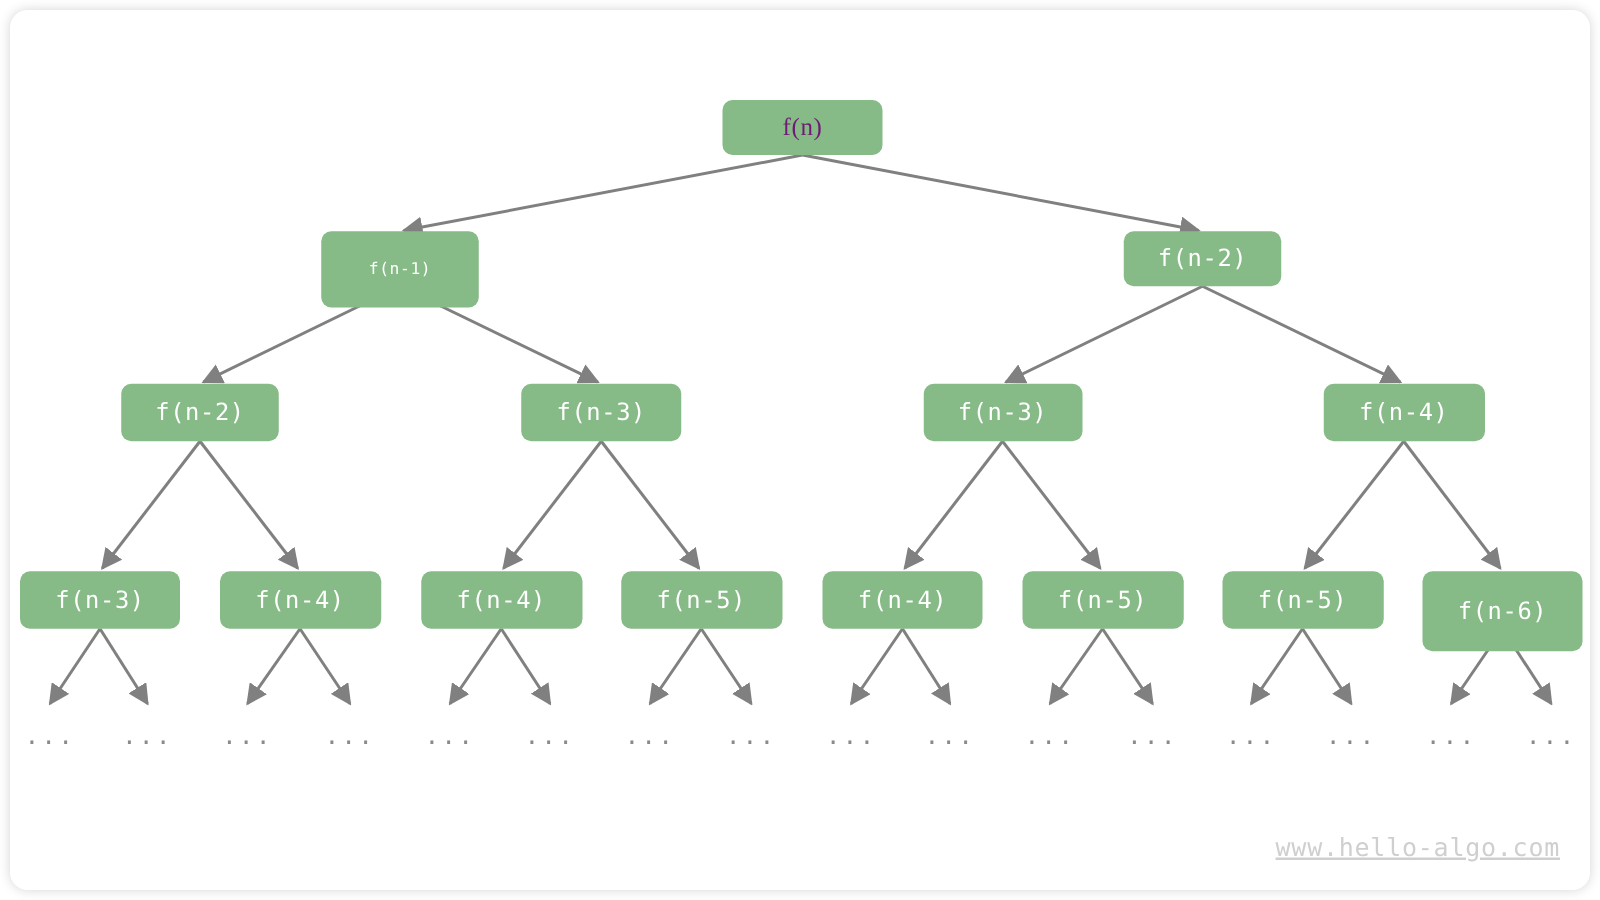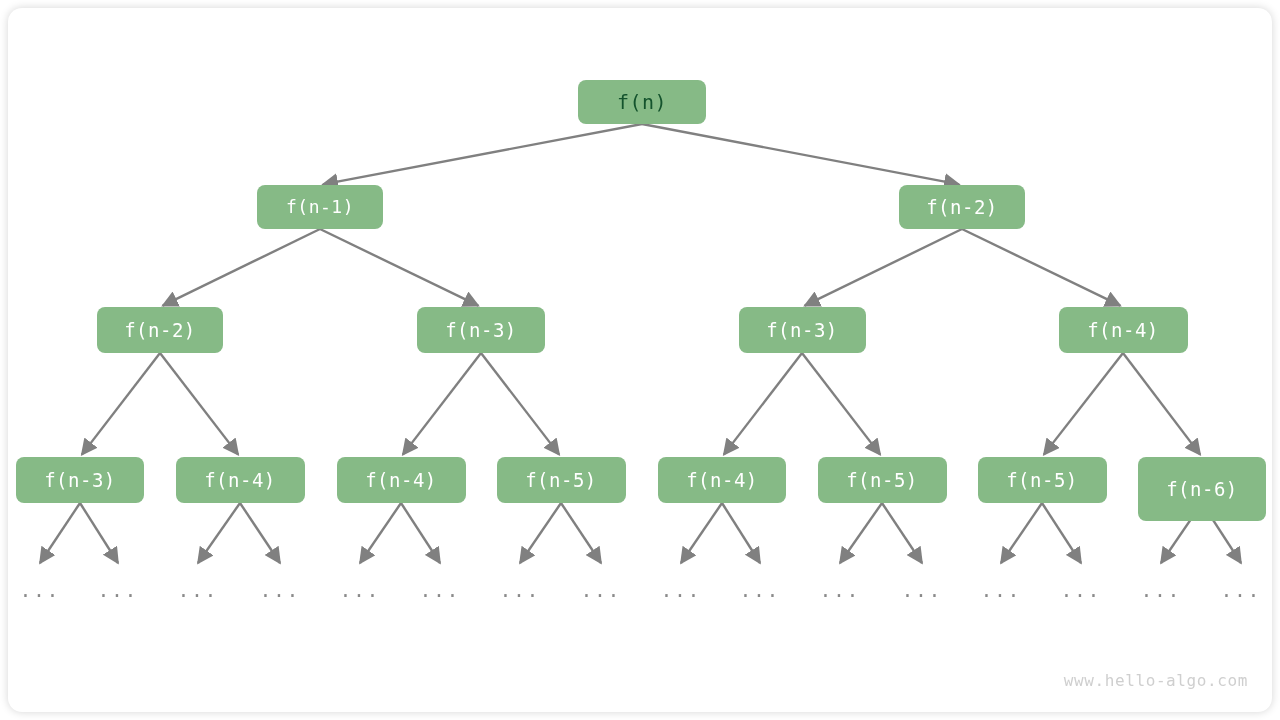--- a/index.html
+++ b/index.html
@@ -65,23 +65,24 @@
     transform: translate(-50%, -50%);
     z-index: 2;
     user-select: none;
   }
   #watermark {
     position: absolute;
     right: 24px;
     bottom: 22px;
     color: #cfcfcf;
     font-family: "DejaVu Sans Mono", monospace;
-    font-size: 16px;
+    font-size: 20px;
     letter-spacing: 0.6px;
     z-index: 3;
+    text-decoration: underline;
   }
 </style>
 </head>
 <body>
 
 <div id="canvas">
   <div id="diagram">
     <svg class="edges" viewBox="0 0 1264 704" xmlns="http://www.w3.org/2000/svg">
       <defs>
         <marker id="arrow" viewBox="0 0 10 10" refX="9" refY="5" markerWidth="7" markerHeight="7" orient="auto-start-reverse">
@@ -117,24 +118,24 @@
           <line x1="714" y1="495" x2="752" y2="555" stroke="#808080" stroke-width="2.4" marker-end="url(#arrow)"></line>
           <line x1="874" y1="495" x2="832" y2="555" stroke="#808080" stroke-width="2.4" marker-end="url(#arrow)"></line>
           <line x1="874" y1="495" x2="914" y2="555" stroke="#808080" stroke-width="2.4" marker-end="url(#arrow)"></line>
           <line x1="1034" y1="495" x2="993" y2="555" stroke="#808080" stroke-width="2.4" marker-end="url(#arrow)"></line>
           <line x1="1034" y1="495" x2="1073" y2="555" stroke="#808080" stroke-width="2.4" marker-end="url(#arrow)"></line>
           <line x1="1194" y1="495" x2="1153" y2="555" stroke="#808080" stroke-width="2.4" marker-end="url(#arrow)"></line>
           <line x1="1194" y1="495" x2="1233" y2="555" stroke="#808080" stroke-width="2.4" marker-end="url(#arrow)"></line>
         </g>
     </svg>
     <div id="node-layer">
-        <div class="node" style="left: 570px; top: 72px; width: 128px; height: 44px; background: rgb(134, 186, 134); color: #14532d; font-size: 20px;">
+        <div class="node" style="left: 570px; top: 72px; width: 128px; height: 44px; background: rgb(134, 186, 134); color: #701a75; font-size: 20px; font-family: Liberation Serif, serif;">
           <span class="node-label">f(n)</span>
         </div>
-        <div class="node" style="left: 249px; top: 177px; width: 126px; height: 44px; background: rgb(134, 186, 134); color: rgb(255, 255, 255); font-size: 18px;">
+        <div class="node" style="left: 249px; top: 177px; width: 126px; height: 61px; background: rgb(134, 186, 134); color: rgb(255, 255, 255); font-size: 13px;">
           <span class="node-label">f(n-1)</span>
         </div>
         <div class="node" style="left: 891px; top: 177px; width: 126px; height: 44px; background: rgb(134, 186, 134); color: rgb(255, 255, 255); font-size: 19px;">
           <span class="node-label">f(n-2)</span>
         </div>
         <div class="node" style="left: 89px; top: 299px; width: 126px; height: 46px; background: rgb(134, 186, 134); color: rgb(255, 255, 255); font-size: 19px;">
           <span class="node-label">f(n-2)</span>
         </div>
         <div class="node" style="left: 409px; top: 299px; width: 128px; height: 46px; background: rgb(134, 186, 134); color: rgb(255, 255, 255); font-size: 19px;">
           <span class="node-label">f(n-3)</span>

